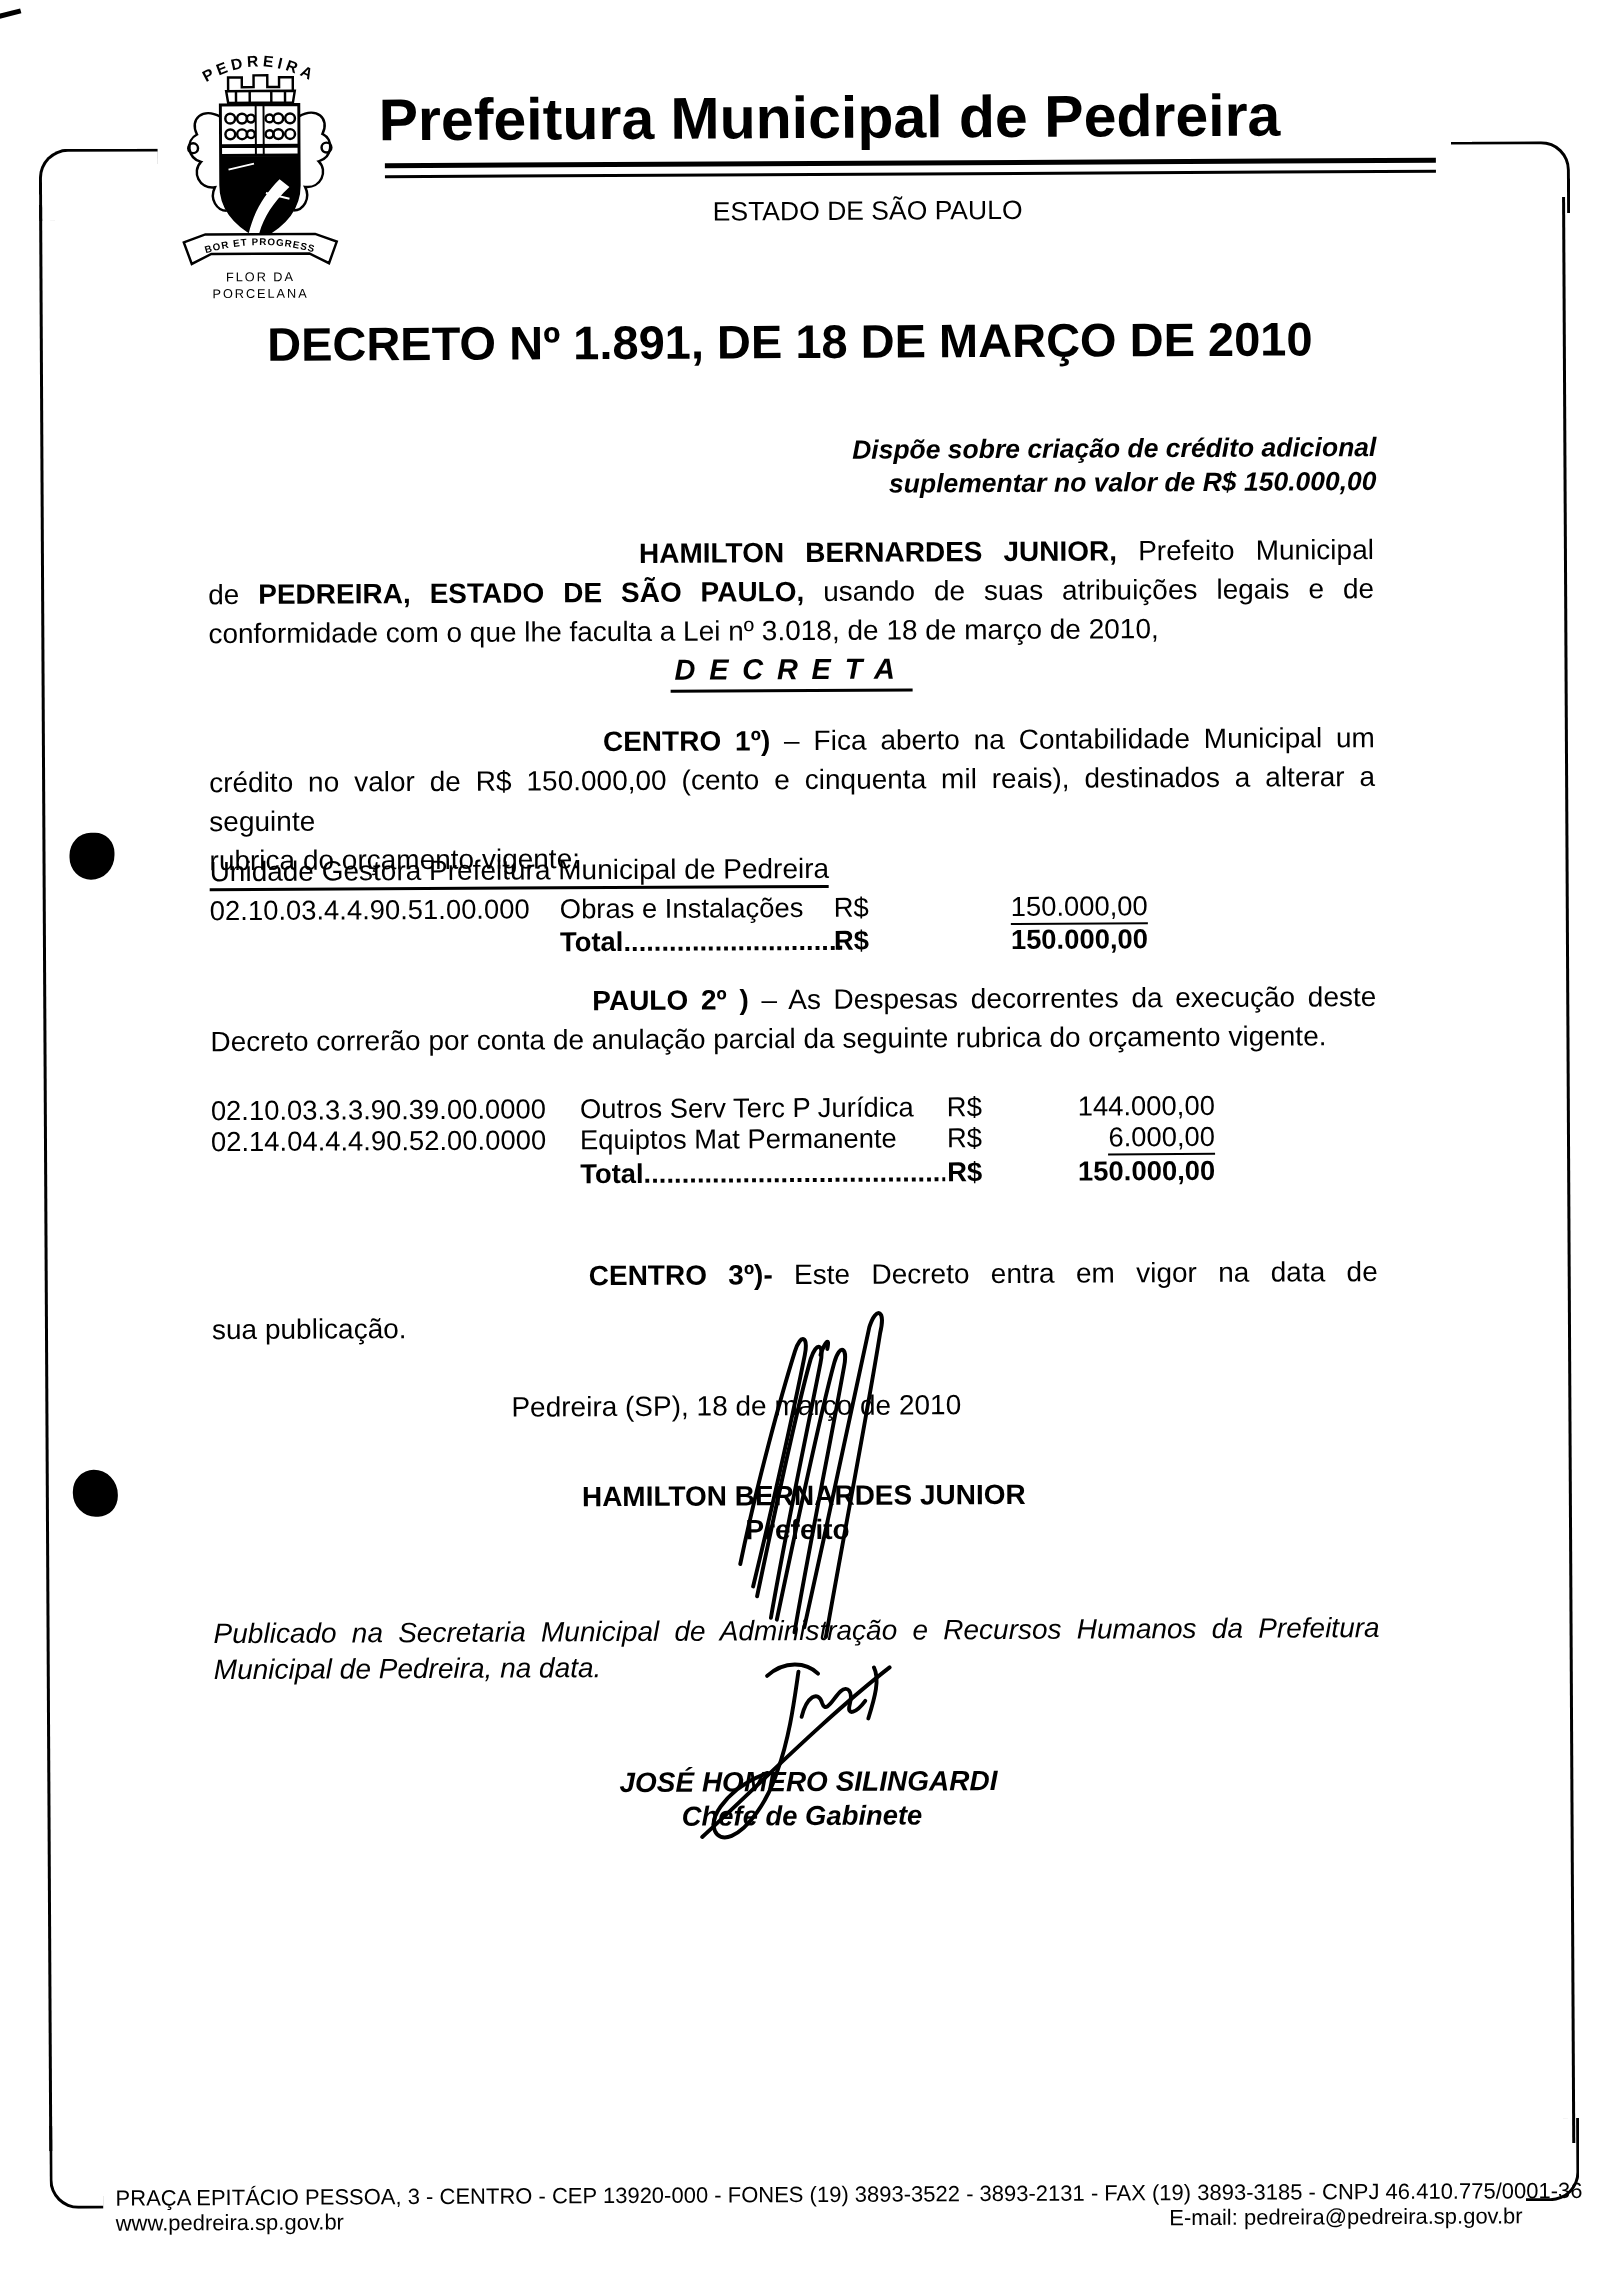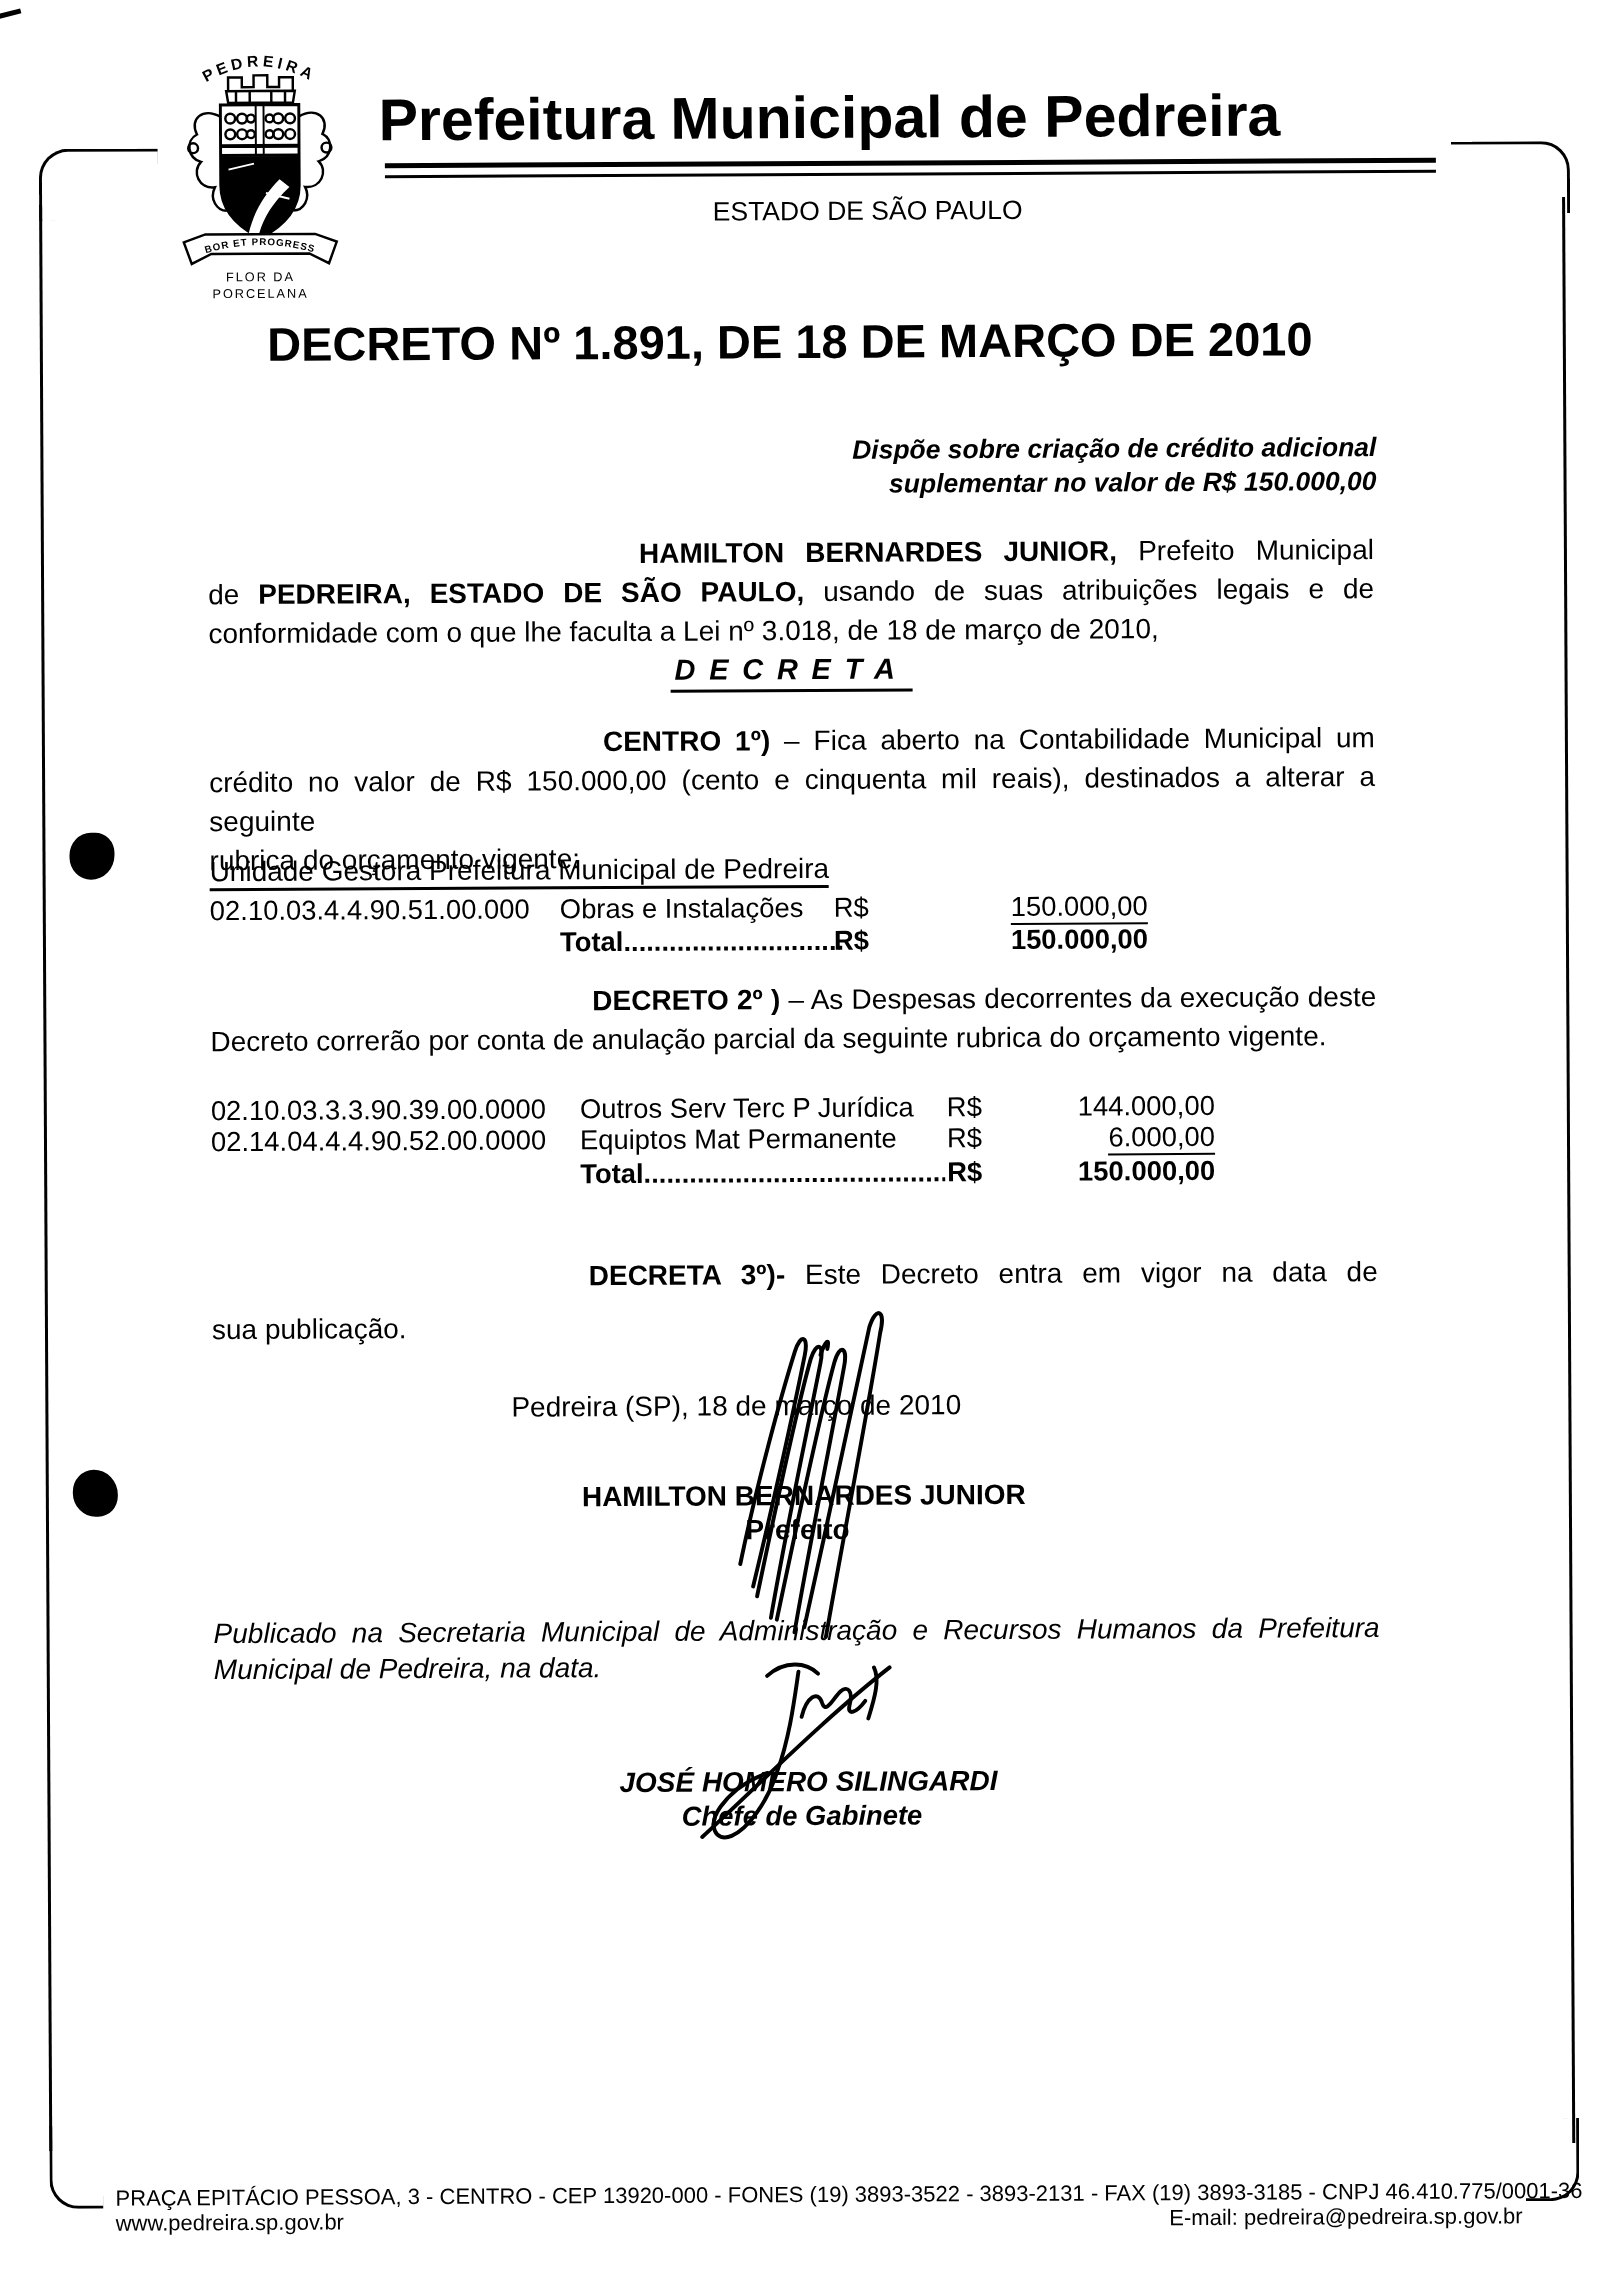--- a/index.html
+++ b/index.html
@@ -135,21 +135,21 @@
   </div>
   <div>
     <div class="cell b" style="left:561px;top:925px;width:284px;overflow:hidden;white-space:nowrap;">
       <span>Total</span><span>....................................</span>
     </div>
     <div class="cell b" style="left:835px;top:925px;">R$</div>
     <div class="cell amt b" style="left:902px;top:925px;width:247px;">150.000,00</div>
   </div>
 
   <div class="abs para" style="left:211px;top:980px;width:1166px;">
-    <div class="jl" style="padding-left:382px;"><span style="font-weight: bold;">DECRETO 2º )</span><span> – As Despesas decorrentes da execução deste</span></div>
+    <div class="jl" style="padding-left:382px;"><span style="font-weight: bold;">PAULO 2º )</span><span> – As Despesas decorrentes da execução deste</span></div>
     <div><span>Decreto correrão por conta de anulação parcial da seguinte rubrica do orçamento vigente.</span></div>
   </div>
 
   <div>
     <div class="cell" style="left:211px;top:1092px;">02.10.03.3.3.90.39.00.0000</div>
     <div class="cell" style="left:580px;top:1092px;">Outros Serv Terc P Jurídica</div>
     <div class="cell" style="left:947px;top:1092px;">R$</div>
     <div class="cell amt" style="left:970px;top:1092px;width:245px;">144.000,00</div>
   </div>
   <div>
@@ -161,21 +161,21 @@
     </div>
   </div>
   <div>
     <div class="cell b" style="left:580px;top:1157px;width:365px;overflow:hidden;white-space:nowrap;">
       <span>Total</span><span>............................................</span>
     </div>
     <div class="cell b" style="left:947px;top:1157px;">R$</div>
     <div class="cell amt b" style="left:970px;top:1157px;width:245px;">150.000,00</div>
   </div>
 
-  <div class="abs para jl" style="left:211px;top:1255px;width:1166px;padding-left:377px;box-sizing:border-box;font-size:28px;"><span style="font-weight: bold;">DECRETA 3º)-</span><span>  Este Decreto entra em vigor na data de</span></div>
+  <div class="abs para jl" style="left:211px;top:1255px;width:1166px;padding-left:377px;box-sizing:border-box;font-size:28px;"><span style="font-weight: bold;">CENTRO 3º)-</span><span>  Este Decreto entra em vigor na data de</span></div>
   <div class="abs" style="left:211px;top:1311px;font-size:28px;">sua publicação.</div>
 
   <div class="abs" style="left:510px;top:1390px;font-size:28px;">Pedreira (SP), 18 de março de 2010</div>
 
   <svg class="abs sig" style="left:686px;top:1304px;" width="255" height="338" viewBox="0 0 260 345">
     <path d="M 53 265 C 70 185 95 95 110 48 C 116 30 124 32 120 52 C 106 120 84 215 66 288"></path>
     <path d="M 70 298 C 90 205 112 105 126 56 C 132 38 140 40 136 60 C 122 130 100 230 84 320"></path>
     <path d="M 90 322 C 112 220 136 110 150 60 C 156 40 164 44 160 64 C 146 140 124 245 108 335"></path>
     <path d="M 118 330 C 142 225 168 105 186 24 C 193 2 203 6 197 30 C 183 115 158 240 140 340"></path>
     <path d="M 136 52 C 140 40 146 32 143 46"></path>

